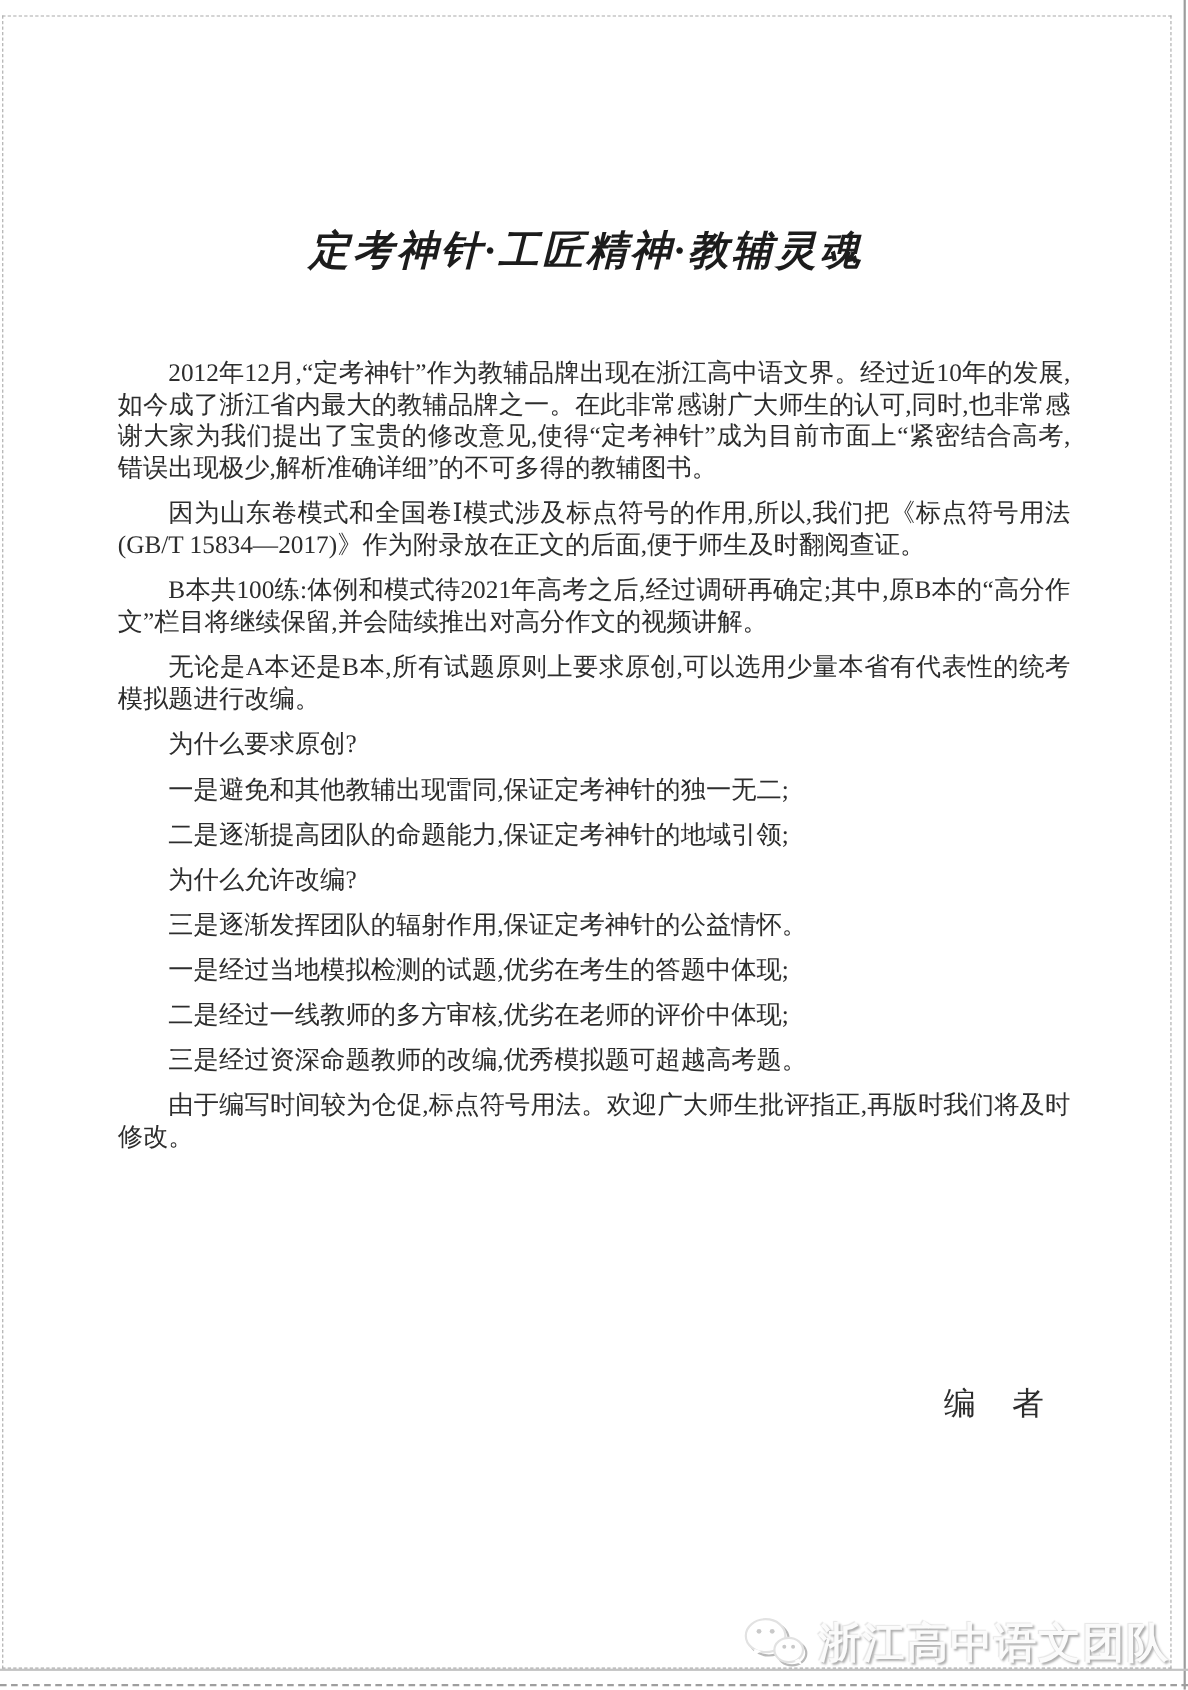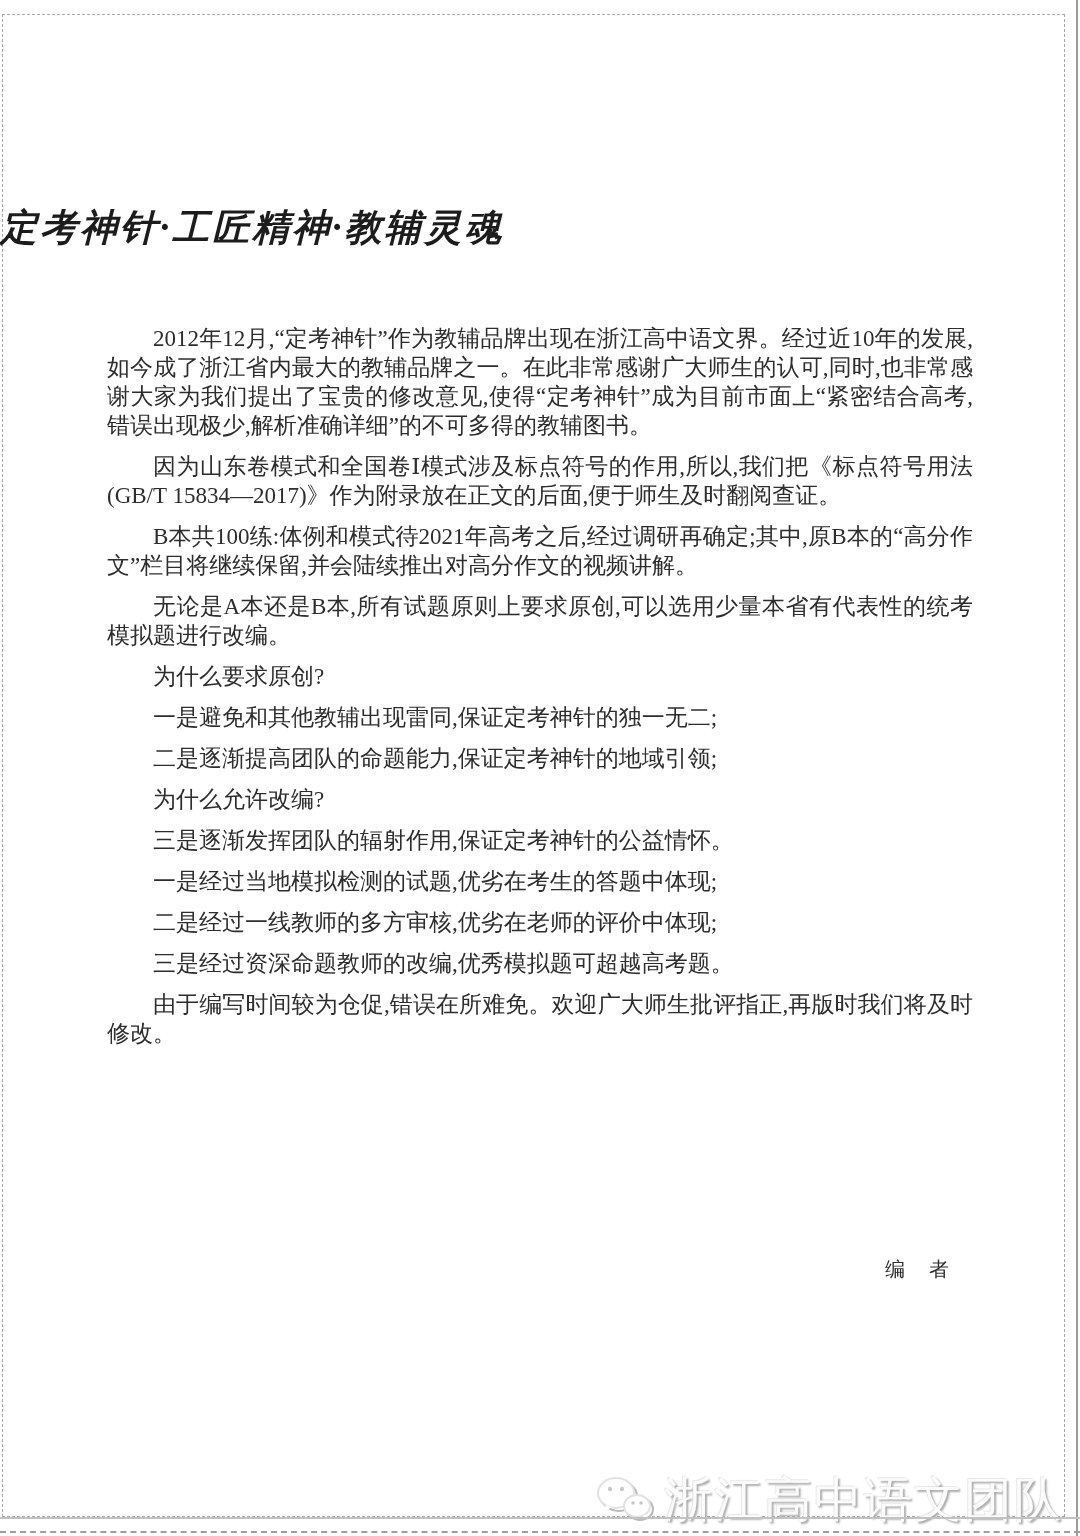--- a/index.html
+++ b/index.html
@@ -23,50 +23,52 @@
   .bottom-rule-solid {
     position: absolute; left: 0; top: 1517px; width: 1080px; height: 2px;
     background: #c2c2c2;
   }
   .bottom-rule-dashed {
     position: absolute; left: 0; top: 1531px; width: 1080px; height: 0;
     border-top: 2px dashed #9f9f9f;
   }
   .title {
     position: absolute; left: 0; top: 203px; width: 1066px;
+    text-align: center;
     font-size: 37px; font-weight: bold; color: #1c1c1c;
     letter-spacing: 3px;
     font-style: italic; 
   }
   .content {
     position: absolute; left: 95px; top: 312px; width: 890px;
     font-size: 23px; line-height: 29px; color: #2d2d2d;
     text-align: justify;
   }
   .content p {
     text-indent: 2em;
     margin: 12px;
   }
   .signature {
     position: absolute; left: 95px; top: 1256px; width: 890px;
     text-align: right; padding-right: 34px;
-    font-size: 20px; color: #2d2d2d;
+    font-size: 29px; color: #2d2d2d;
     letter-spacing: 2px;
   }
   .watermark {
     position: absolute; right: 16px; top: 1468px;
     display: flex; align-items: center; gap: 8px;
     pointer-events: none;
   }
   .watermark-label {
     font-family: "Liberation Sans", "DejaVu Sans", sans-serif;
-    font-size: 48px; letter-spacing: 2px;
+    font-size: 38px; letter-spacing: 2px;
     color: #fbfbfb;
     text-shadow: 2px 2px 2px #adadad, -1px -1px 1px #e6e6e6;
     white-space: nowrap;
+    font-weight: bold;
   }
   .wechat-icon svg { display: block; }
 </style>
 </head>
 <body>
 
 <div class="page-edge-right"></div>
 <div class="frame"></div>
 
 <h1 class="title">定考神针·工匠精神·教辅灵魂</h1>
@@ -93,21 +95,21 @@
     <p>为什么允许改编?</p>
 
     <p>三是逐渐发挥团队的辐射作用,保证定考神针的公益情怀。</p>
 
     <p>一是经过当地模拟检测的试题,优劣在考生的答题中体现;</p>
 
     <p>二是经过一线教师的多方审核,优劣在老师的评价中体现;</p>
 
     <p>三是经过资深命题教师的改编,优秀模拟题可超越高考题。</p>
 
-    <p>由于编写时间较为仓促,错误在所难免。欢迎广大师生批评指正,再版时我们将及时修改。</p>
+    <p>由于编写时间较为仓促,标点符号用法。欢迎广大师生批评指正,再版时我们将及时修改。</p>
   </div>
 
 <div class="signature">编　者</div>
 
 <div class="watermark">
   <span class="wechat-icon">
     <svg width="62" height="50" viewBox="0 0 62 50">
 
       <g stroke="#b9b9b9" stroke-width="2" fill="none" transform="translate(2,2)">
         <ellipse cx="23" cy="19" rx="18" ry="15"></ellipse>

